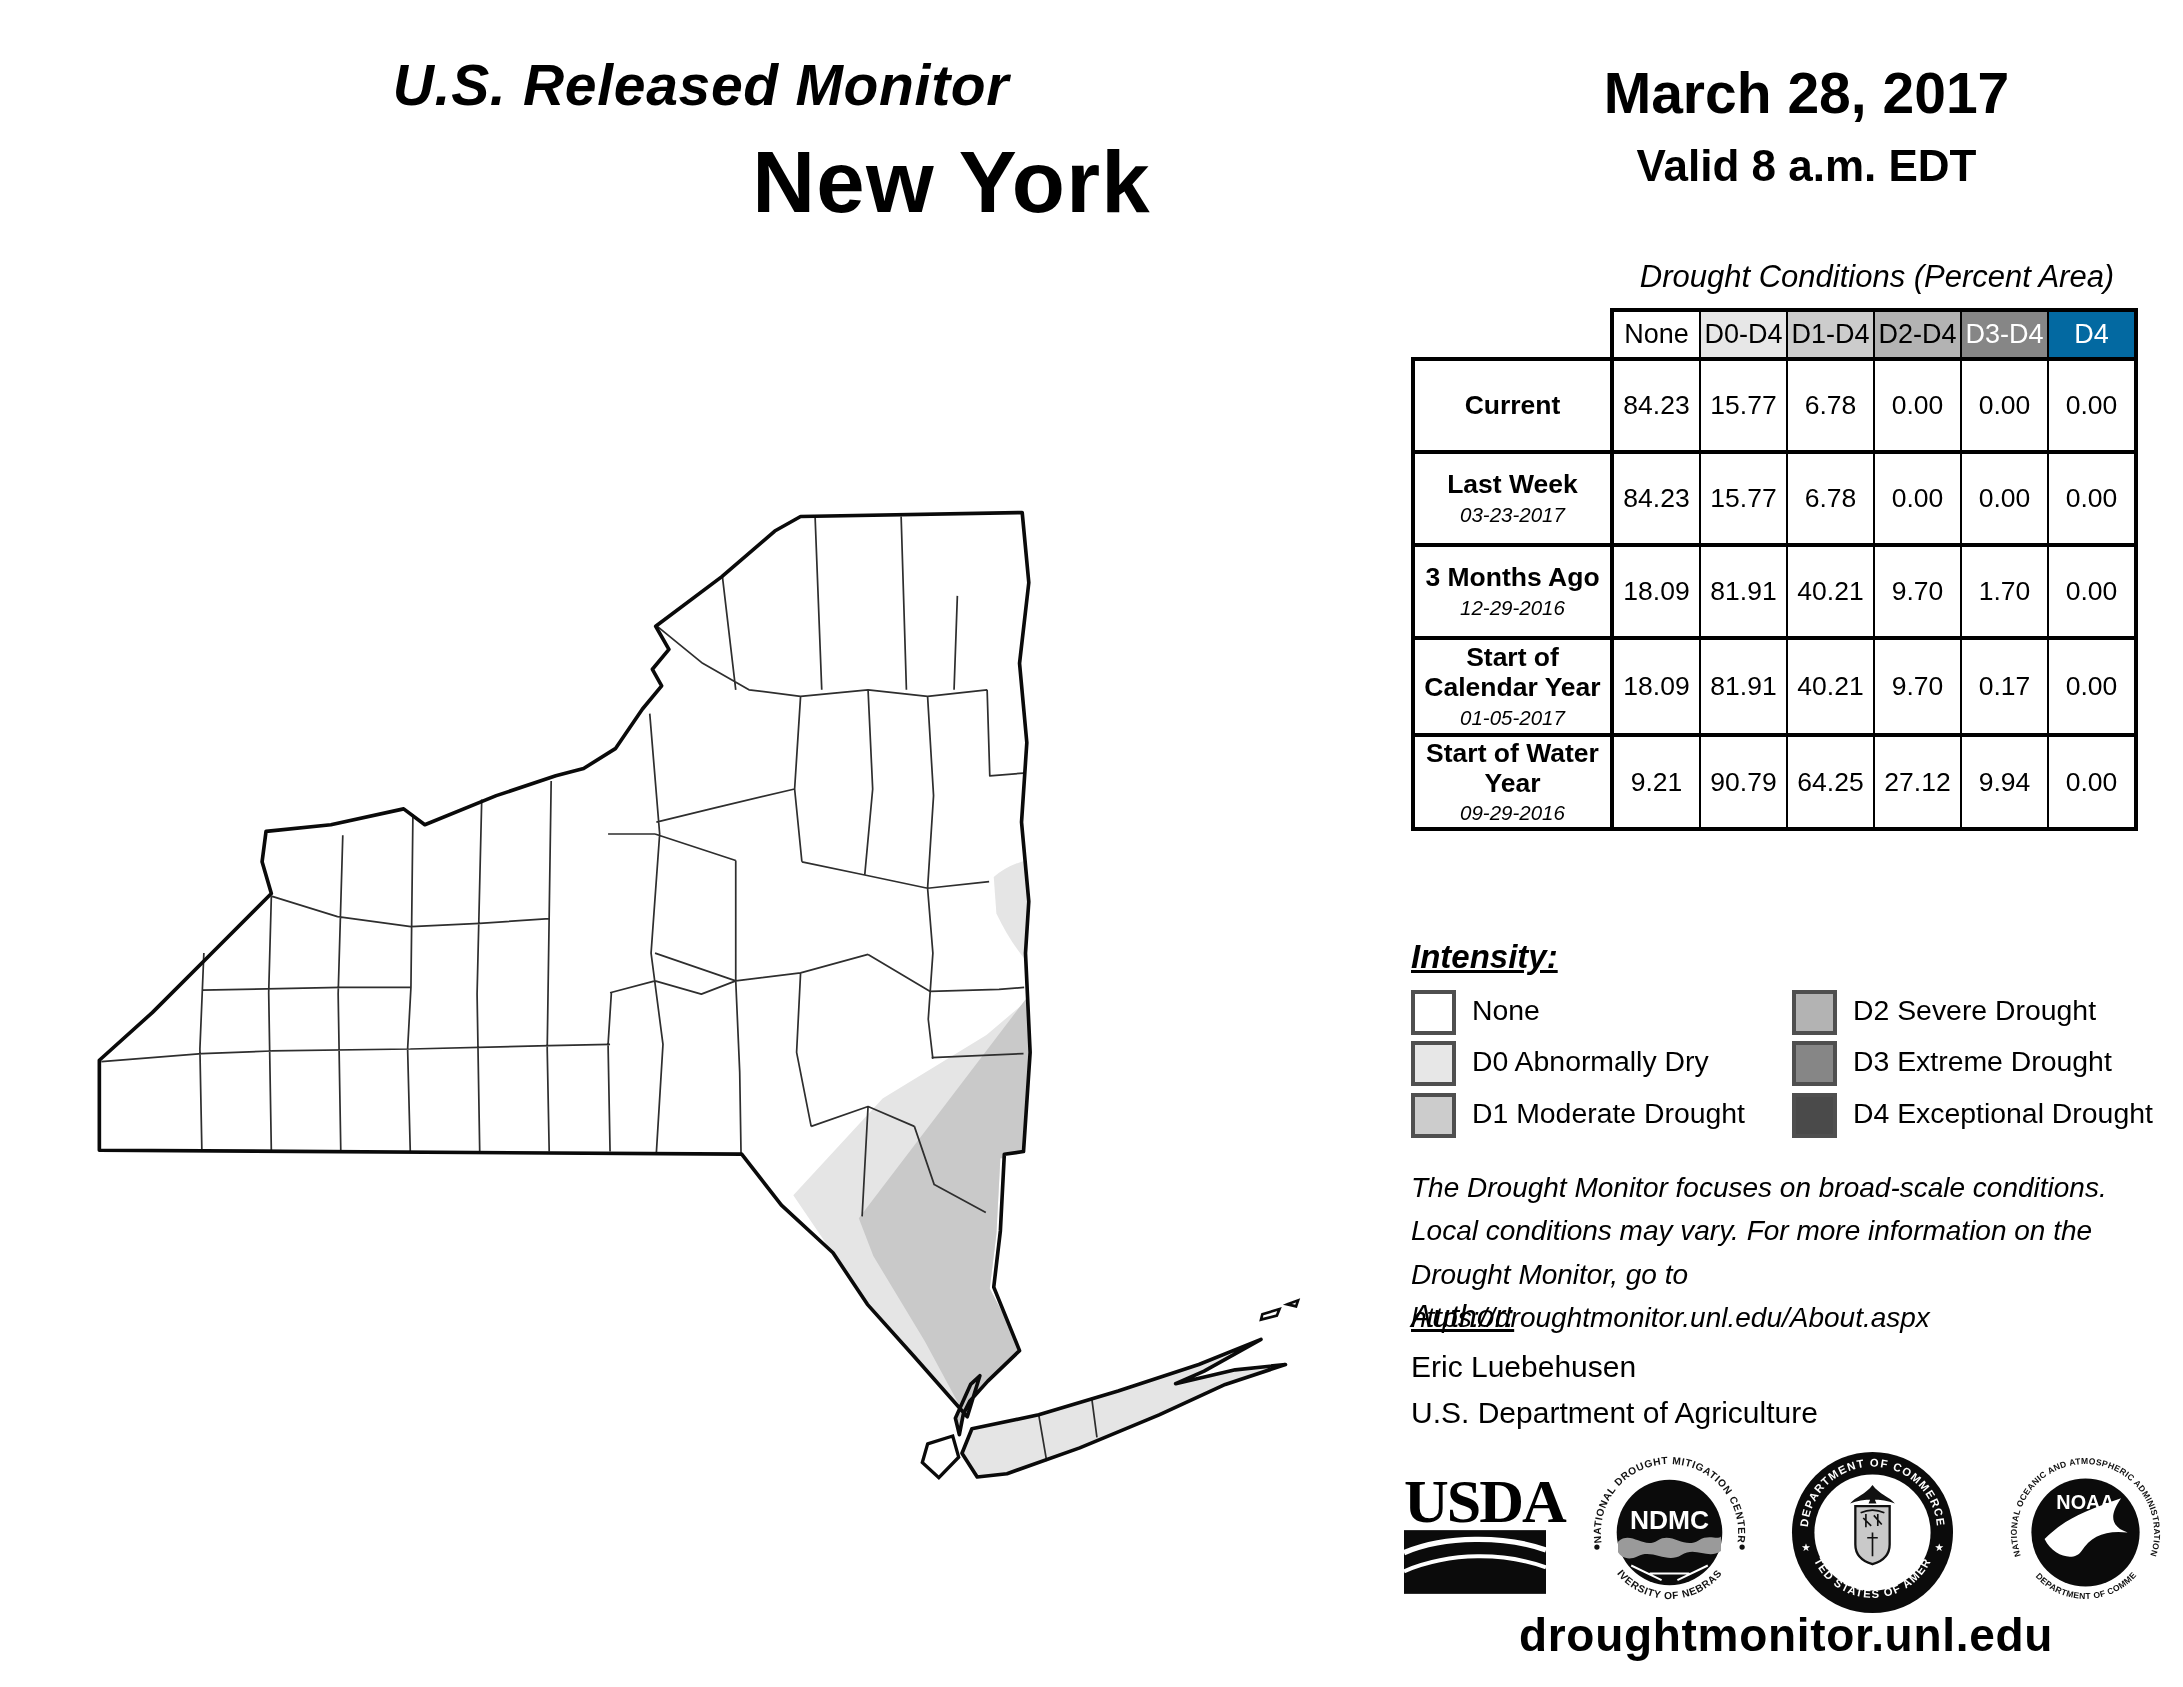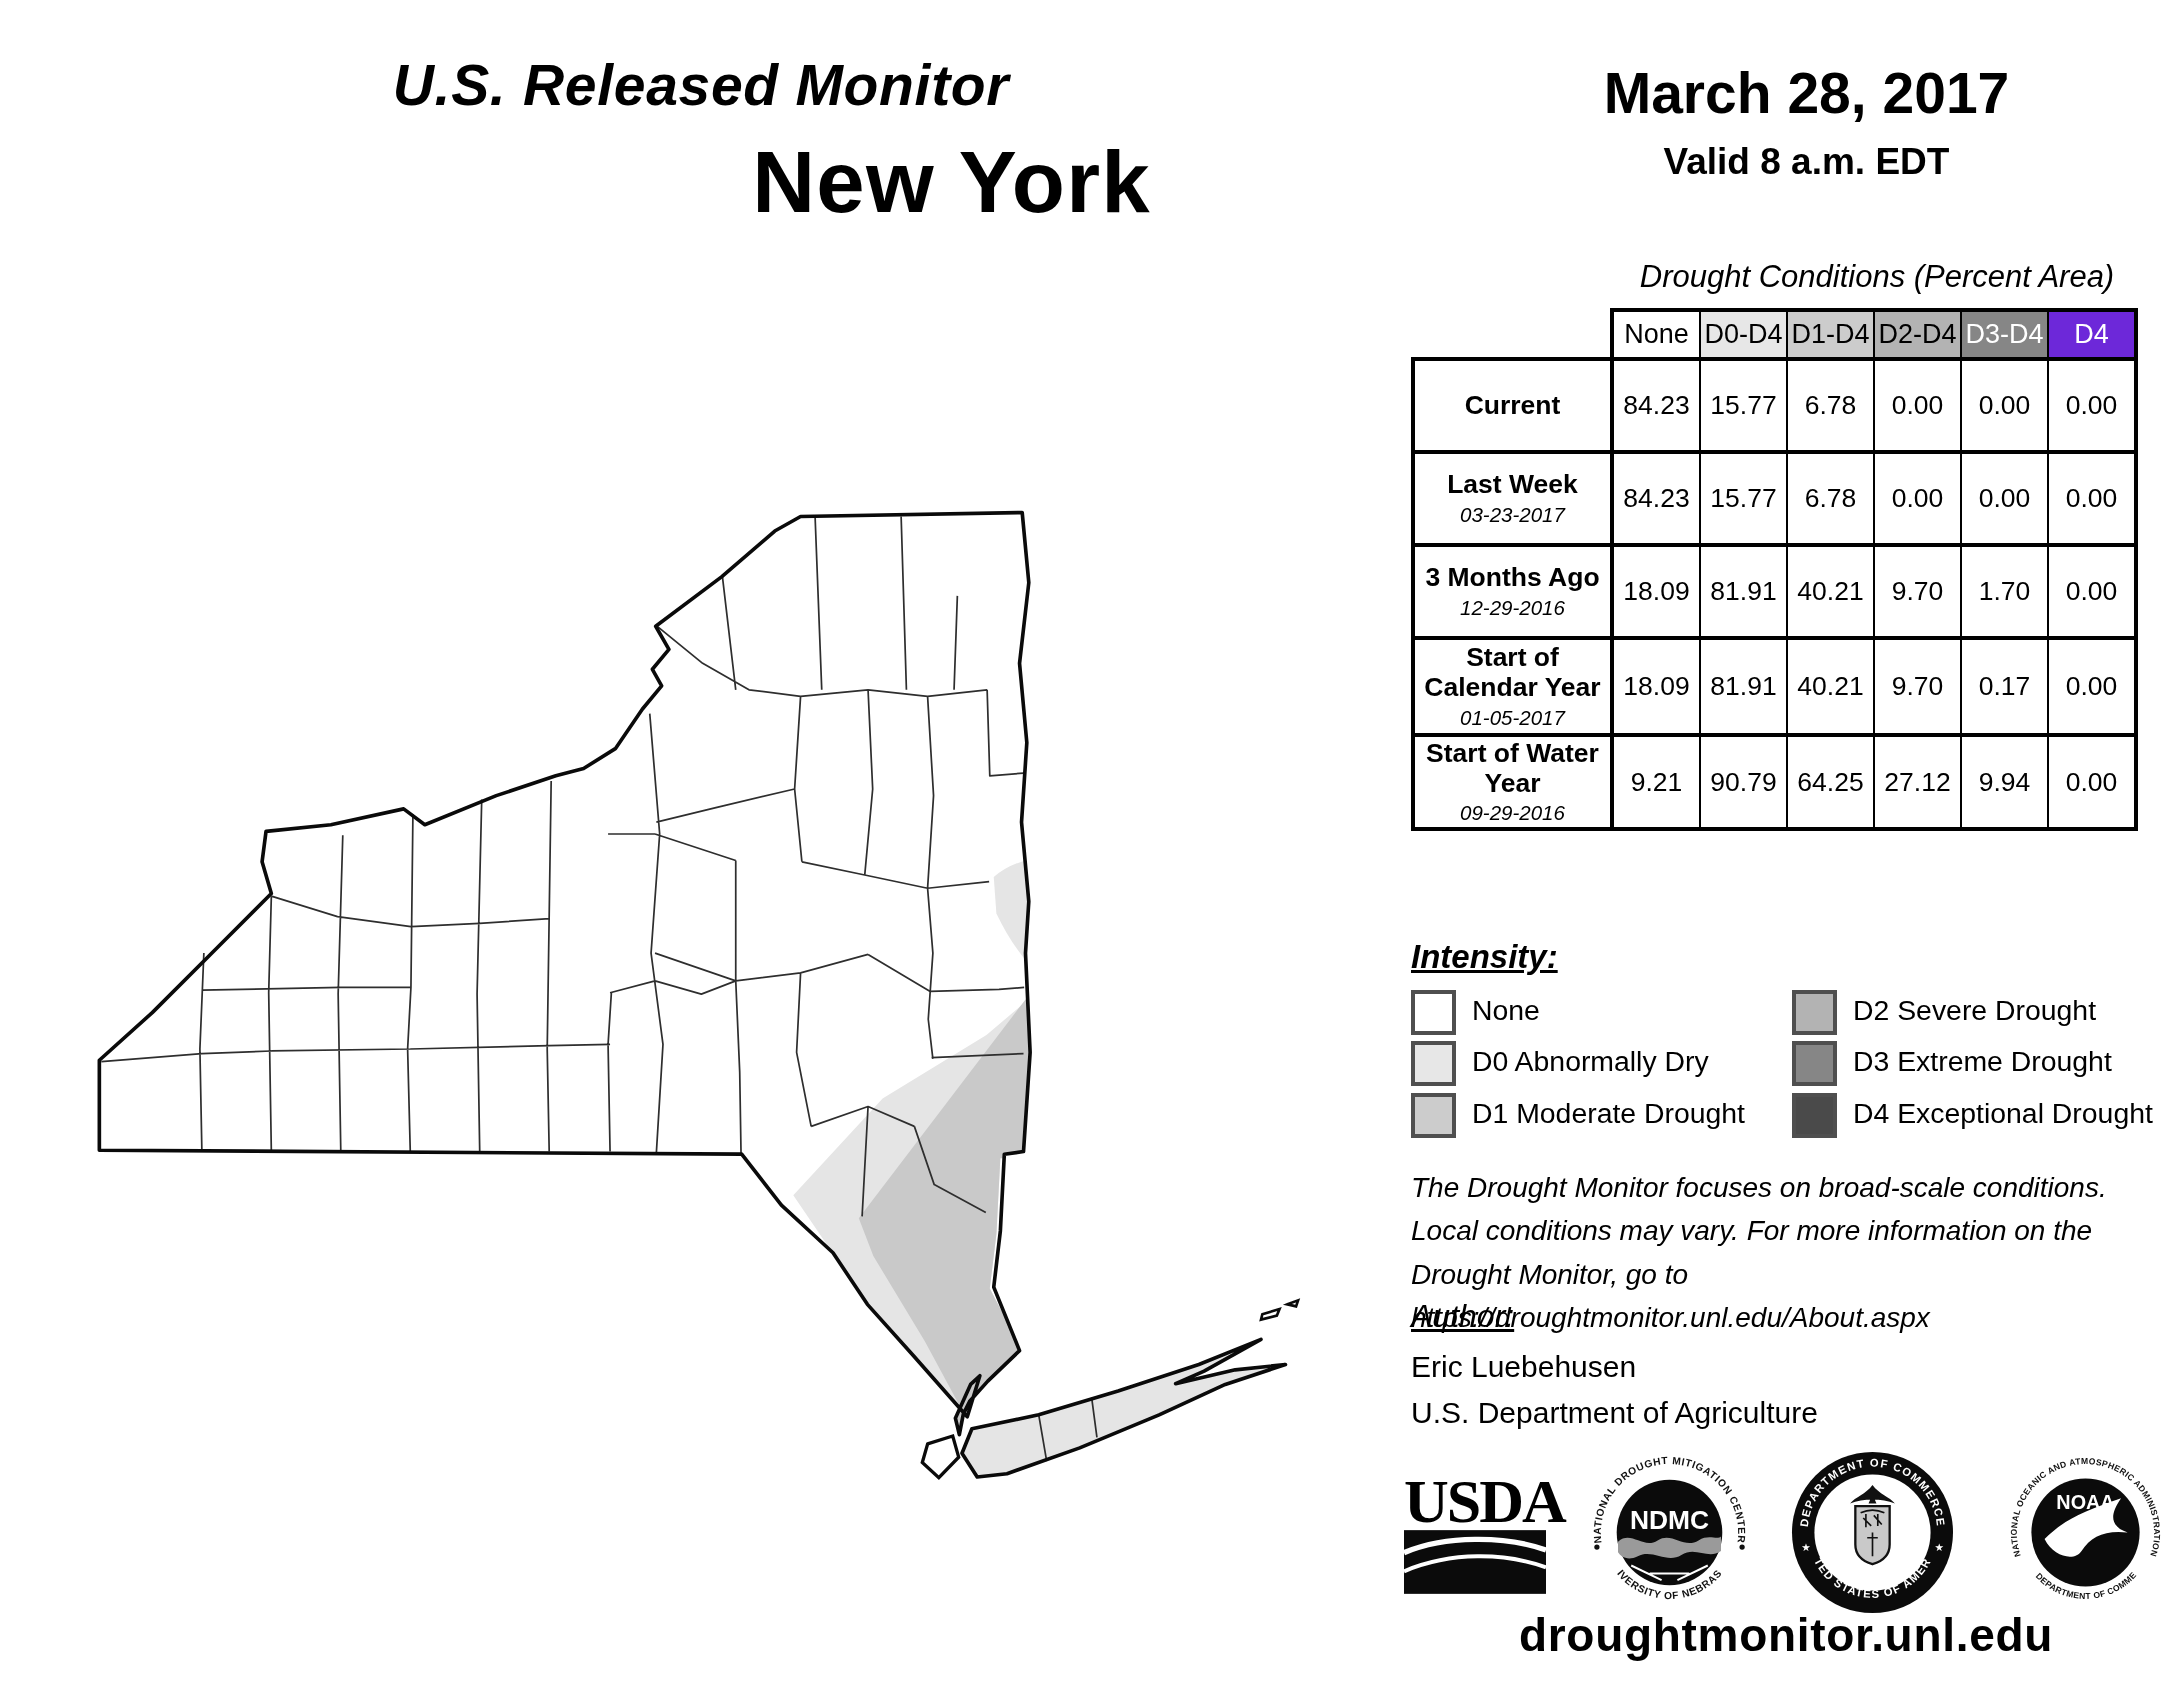--- a/index.html
+++ b/index.html
@@ -4,21 +4,21 @@
 <style>
   html,body{margin:0;padding:0;background:#ffffff;}
   body{width:2183px;height:1687px;position:relative;font-family:"Liberation Sans",sans-serif;color:#000;}
   .abs{position:absolute;}
   
   .title1{left:251px;top:52px;width:900px;text-align:center;font-size:57px;font-weight:bold;font-style:italic;letter-spacing:0.7px;}
   .title2{left:251px;top:132px;width:900px;text-align:right;font-size:87px;font-weight:bold;letter-spacing:1.3px;}
   .dateblock{left:1456px;top:60px;width:701px;text-align:center;}
   .date-main{font-size:57px;font-weight:bold;}
   .date-released{font-size:32px;font-weight:bold;font-style:italic;margin-top:12px;}
-  .date-valid{font-size:37px;font-weight:bold;margin-top:14.6px;}
+  .date-valid{font-size:44px;font-weight:bold;margin-top:14.6px;}
   .tabletitle{left:1610px;top:259px;width:534px;text-align:center;font-size:31px;font-style:italic;}
   
   .dm-table{left:1411px;top:308px;border-collapse:collapse;}
   .dm-table td,.dm-table th{border:2px solid #000;text-align:center;vertical-align:middle;padding:0;}
   .dm-table .rowlab{width:195px;border-width:4.6px;font-weight:bold;font-size:26.5px;line-height:1.12;background:#fff;}
   .dm-table .val{width:85px;font-size:26.5px;border-top-width:4.6px;border-bottom-width:4.6px;}
   .dm-table .val.first{border-left-width:4.6px;}
   .dm-table .val.last{border-right-width:4.6px;}
   .dm-table .hed{width:85px;height:45px;font-size:27px;font-weight:normal;border-top-width:4.6px;border-bottom-width:4.6px;}
   .dm-table .hed.first{border-left-width:4.6px;}
@@ -122,21 +122,21 @@
 
 <table class="abs dm-table" cellspacing="0">
   <tbody>
       <tr>
     <td class="corner"></td>
     <th class="hed first" style="background: rgb(255, 255, 255); color: rgb(0, 0, 0);">None</th>
     <th class="hed" style="background: rgb(231, 231, 231); color: rgb(0, 0, 0);">D0-D4</th>
     <th class="hed" style="background: rgb(204, 204, 204); color: rgb(0, 0, 0);">D1-D4</th>
     <th class="hed" style="background: rgb(179, 179, 179); color: rgb(0, 0, 0);">D2-D4</th>
     <th class="hed" style="background: rgb(134, 134, 134); color: rgb(255, 255, 255);">D3-D4</th>
-    <th class="hed last" style="background: #6d28d9; color: rgb(255, 255, 255);">D4</th>
+    <th class="hed last" style="background: #0369a1; color: rgb(255, 255, 255);">D4</th>
   </tr>
   <tr class="r1">
     <td class="rowlab">
           <div>Current</div>
         </td>
     <td class="val first">84.23</td>
     <td class="val">15.77</td>
     <td class="val">6.78</td>
     <td class="val">0.00</td>
     <td class="val">0.00</td>

